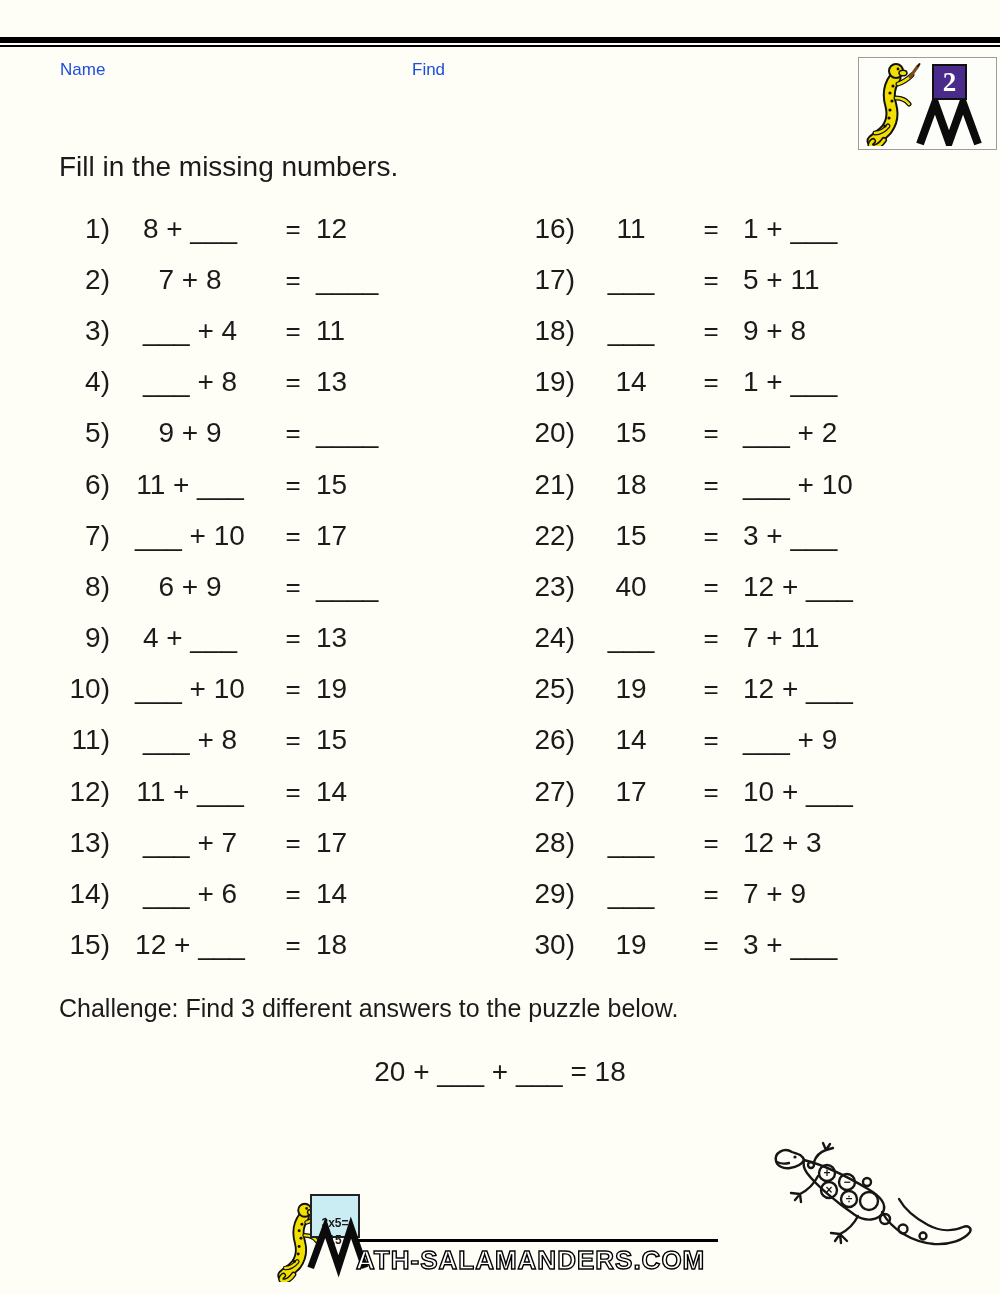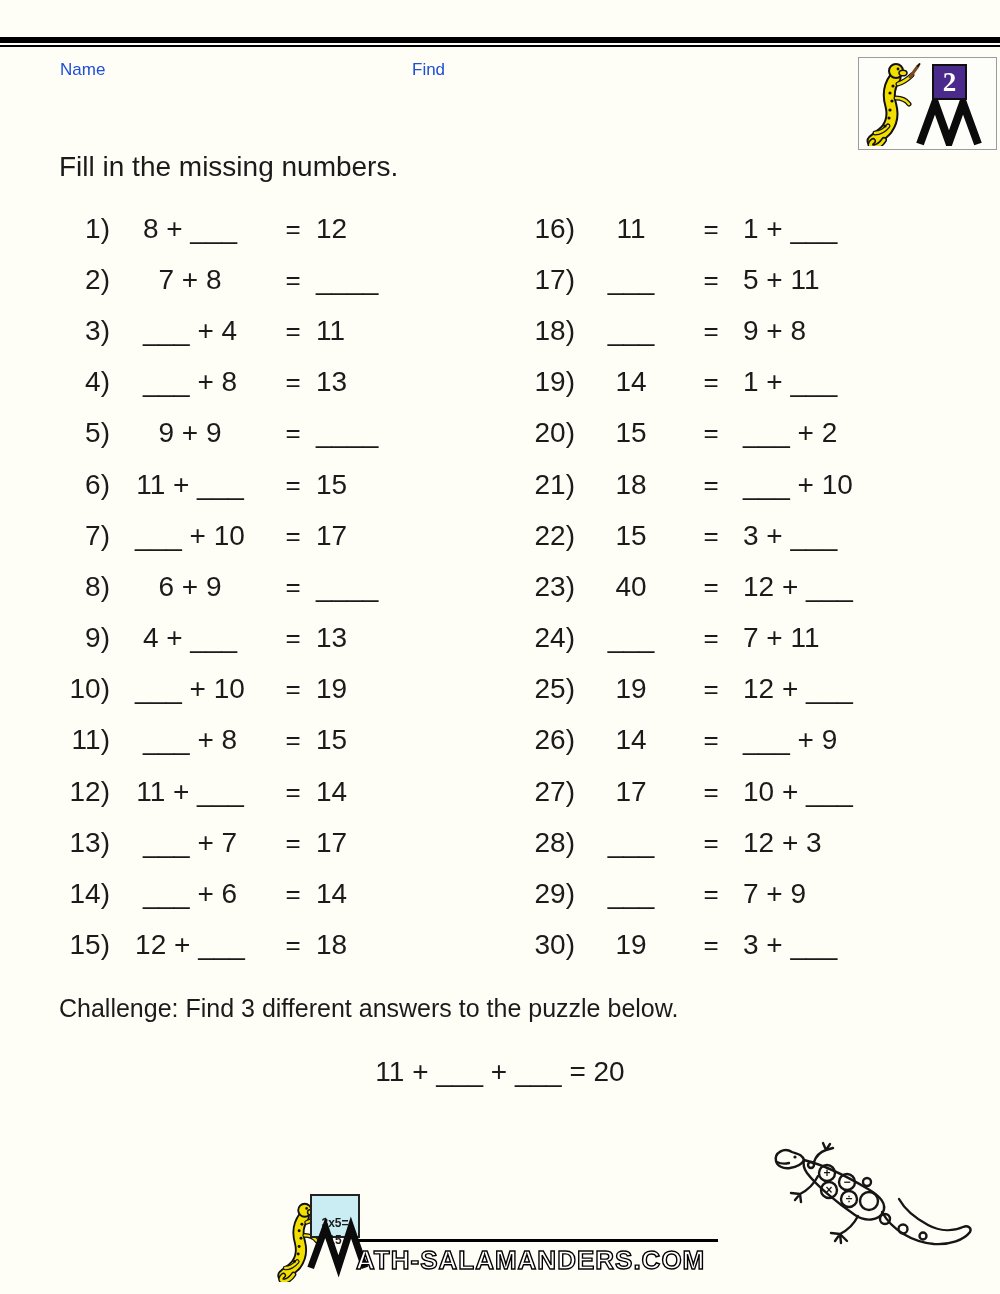--- a/index.html
+++ b/index.html
@@ -286,21 +286,21 @@
       </div>
       <div class="prob-row">
         <span class="p-num">30)</span>
         <span class="p-a">19</span>
         <span class="p-eq">=</span>
         <span class="p-b">3 + ___</span>
       </div>
     </div>
 
   <div class="challenge">Challenge: Find 3 different answers to the puzzle below.</div>
-  <div class="puzzle">11 + ___ + ___ = 20</div>
+  <div class="puzzle">20 + ___ + ___ = 18</div>
 
   <div class="brand">
     <svg class="brand-sala" width="54" height="82" viewBox="0 0 58 84">
       <g fill="none" stroke-linecap="round">
         <path d="M32,16 C26,24 25,34 28,44 C30,52 29,60 24,67 C19,73 13,76 10,79" stroke="#101010" stroke-width="13"></path>
         <path d="M32,16 C26,24 25,34 28,44 C30,52 29,60 24,67 C19,73 13,76 10,79" stroke="#f2df00" stroke-width="9"></path>
         <path d="M10,79 C6,82 7,86 12,85 C16,84 19,81 21,78" stroke="#101010" stroke-width="6"></path>
         <path d="M10,79 C6,82 7,86 12,85 C16,84 19,81 21,78" stroke="#f2df00" stroke-width="3"></path>
         <path d="M35,22 C41,20 45,17 49,13" stroke="#101010" stroke-width="5"></path>
         <path d="M35,22 C41,20 45,17 49,13" stroke="#f2df00" stroke-width="2.5"></path>

